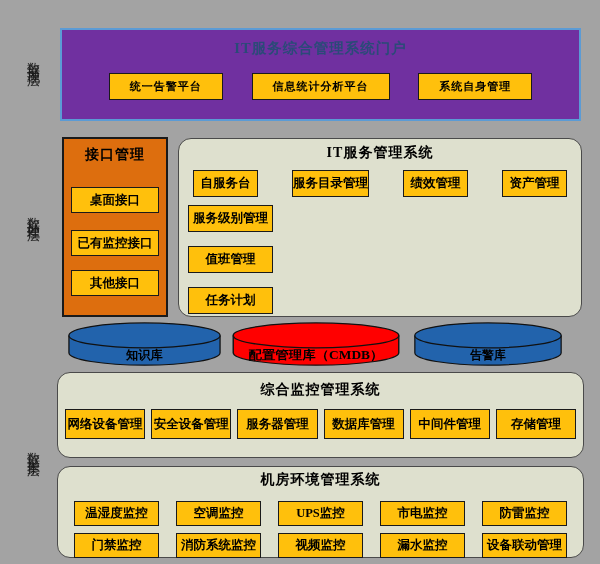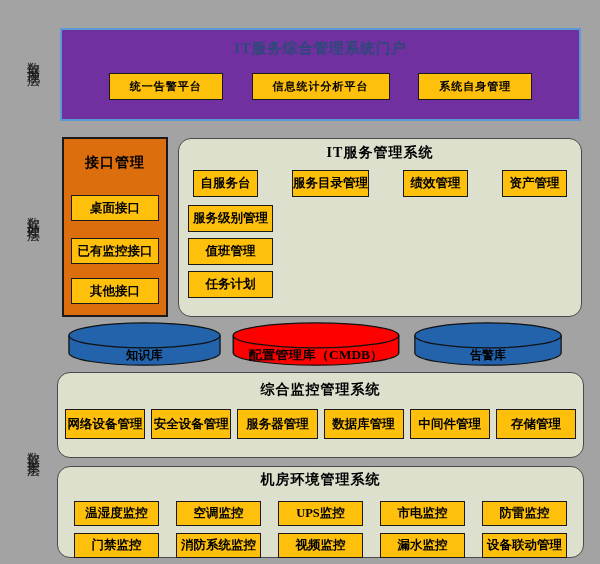--- a/index.html
+++ b/index.html
@@ -35,36 +35,36 @@
   
   .iface{
     position:absolute;left:62px;top:137px;width:106px;height:180px;
     background:#DD6E0E;border:2px solid #1a1a1a;box-sizing:border-box;
     display:flex;flex-direction:column;align-items:center;
   }
   .panel-title{
     margin-top:6px;text-align:center;font-size:14px;font-weight:bold;color:#000;
     letter-spacing:1px;
   }
-  .iface .panel-title{margin-top:15px;}
+  .iface .panel-title{margin-top:7px;}
   .iface-buttons{display:flex;flex-direction:column;align-items:center;width:100%;}
   .iface-btn{width:88px;height:26px;font-size:12.5px;}
   .iface-btn:nth-child(1){margin-top:23px;}
   .iface-btn:nth-child(2){margin-top:17px;}
   .iface-btn:nth-child(3){margin-top:14px;text-align:right;}
   
   .beige{
     background:#DEE0CE;border:1.5px solid #4a4a4a;border-radius:13px;
     box-sizing:border-box;position:absolute;
   }
   .itsm{left:178px;top:138px;width:404px;height:179px;}
   .itsm-row1{display:flex;justify-content:space-between;padding:0 9px;margin-top:8px;gap:24px;}
   .itsm-row1 .gold-btn{flex:1 1 0;height:27px;margin:0 5px;font-size:12.5px;}
   .itsm-body{display:flex;margin-top:8px;}
-  .itsm-leftcol{display:flex;flex-direction:column;margin-left:9px;width:85px;flex:none;}
+  .itsm-leftcol{display:flex;flex-direction:column;margin-left:9px;width:85px;flex:none;gap:8px;}
   .itsm-leftcol .gold-btn{height:27px;font-size:12.5px;margin-bottom:6px;width:85px;}
   .workbench{
     margin-left:16px;width:282px;height:95px;background:#6EC3E1;
     border:2px solid #1a1a1a;border-radius:10px;box-sizing:border-box;
   }
   .wb-title{margin-top:2px;text-align:center;font-size:13.5px;font-weight:bold;letter-spacing:1px;}
   .wb-grid{
     display:grid;grid-template-columns:repeat(3,1fr);gap:8px 10px;
     padding:5px 10px 0 10px;
   }

